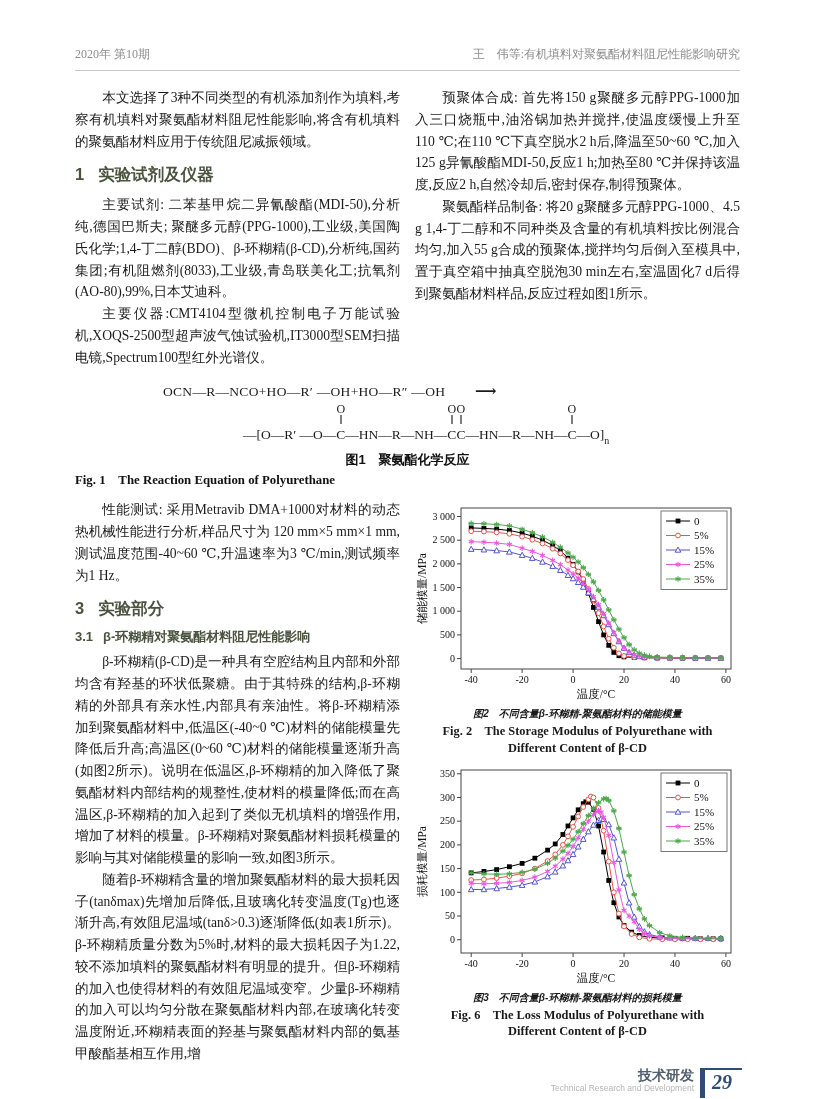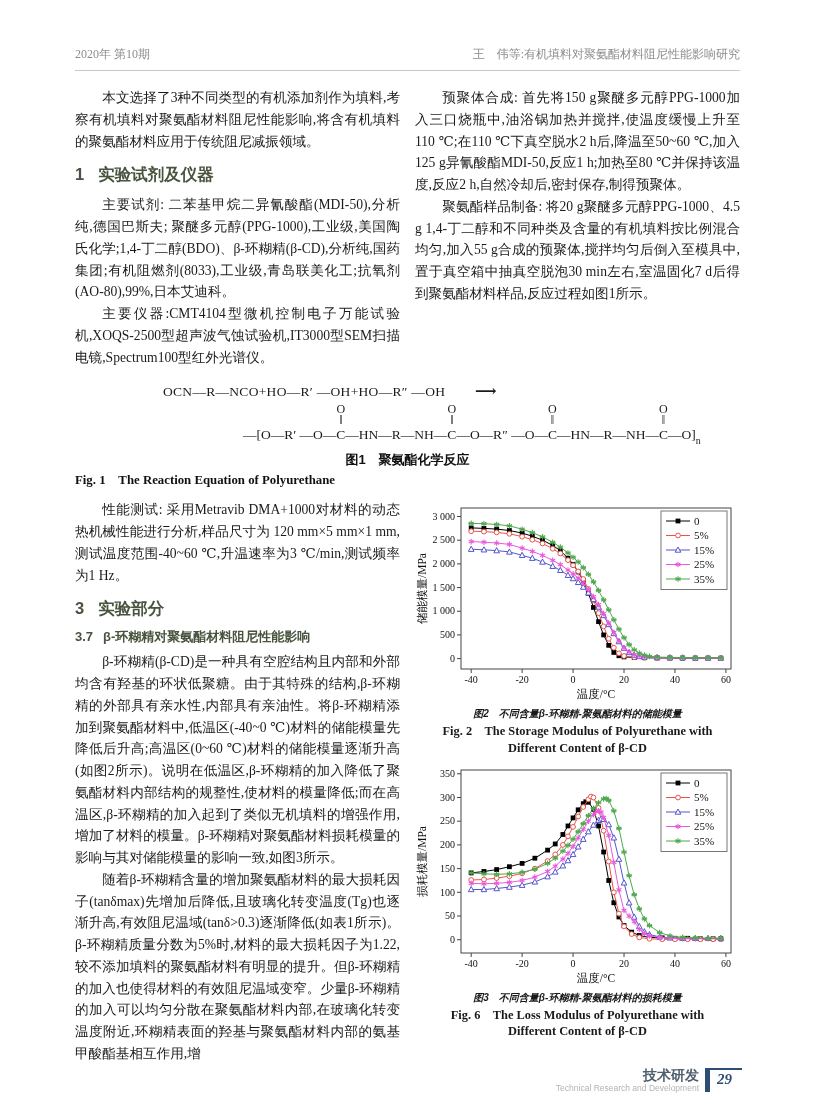--- a/index.html
+++ b/index.html
@@ -35,21 +35,21 @@
   .chart-cap-zh{font-family:"Liberation Sans","DejaVu Sans",sans-serif;font-weight:bold;
           font-size:10px;text-align:center;margin-top:2px;font-style:italic;}
   .chart-cap-en{font-weight:bold;font-size:12.4px;text-align:center;margin-top:2px;
           padding:0 12px;line-height:1.35;}
   .pg-footer{position:absolute;top:1068px;right:74px;display:flex;align-items:flex-start;gap:6px;}
   .foot-text{text-align:right;}
   .foot-zh{font-family:"Liberation Sans","DejaVu Sans",sans-serif;font-weight:bold;
            font-size:14px;color:#51606e;line-height:15px;}
   .foot-en{font-size:8.5px;color:#b4b4b4;font-family:"Liberation Sans","DejaVu Sans",sans-serif;}
   .foot-page{border-top:2px solid #2e4d74;border-left:5px solid #2e4d74;padding:1px 10px 4px 7px;
-           font-style:italic;font-weight:bold;font-size:15px;color:#2e4d74;}
+           font-style:italic;font-weight:bold;font-size:20px;color:#2e4d74;}
   svg text{font-family:"Liberation Serif","DejaVu Serif",serif;}
 </style>
 </head>
 <body>
 
 <div class="page">
 
   <div class="pg-header">
     <span>2020年 第10期</span>
     <span>王　伟等:有机填料对聚氨酯材料阻尼性能影响研究</span>
@@ -92,24 +92,20 @@
           <span class="bot">—HN—R—NH—</span>
         </span>
         <span class="seg">
           <span class="top">
             <span>O</span>
             <span>‖</span>
           </span>
           <span class="bot">C</span>
         </span>
         <span class="seg">
-          <span class="top"></span>
-          <span class="bot">—O—R″ —O—</span>
-        </span>
-        <span class="seg">
           <span class="top">
             <span>O</span>
             <span>‖</span>
           </span>
           <span class="bot">C</span>
         </span>
         <span class="seg">
           <span class="top"></span>
           <span class="bot">—HN—R—NH—</span>
         </span>
@@ -130,21 +126,21 @@
     <div class="cap-en">Fig. 1　The Reaction Equation of Polyurethane</div>
   </div>
 
   <div class="cols" style="margin-top:10px;">
     <div class="col">
       <p class="p">性能测试: 采用Metravib DMA+1000对材料的动态热机械性能进行分析,样品尺寸为 120 mm×5 mm×1 mm,测试温度范围-40~60 ℃,升温速率为3 ℃/min,测试频率为1 Hz。</p>
       <div class="h1">
         <span class="num">3</span><span>实验部分</span>
       </div>
       <div class="h2">
-        <span class="num">3.7</span><span>β-环糊精对聚氨酯材料阻尼性能影响</span>
+        <span class="num">3.1</span><span>β-环糊精对聚氨酯材料阻尼性能影响</span>
       </div>
       <p class="p">β-环糊精(β-CD)是一种具有空腔结构且内部和外部均含有羟基的环状低聚糖。由于其特殊的结构,β-环糊精的外部具有亲水性,内部具有亲油性。将β-环糊精添加到聚氨酯材料中,低温区(-40~0 ℃)材料的储能模量先降低后升高;高温区(0~60 ℃)材料的储能模量逐渐升高(如图2所示)。说明在低温区,β-环糊精的加入降低了聚氨酯材料内部结构的规整性,使材料的模量降低;而在高温区,β-环糊精的加入起到了类似无机填料的增强作用,增加了材料的模量。β-环糊精对聚氨酯材料损耗模量的影响与其对储能模量的影响一致,如图3所示。</p>
       <p class="p">随着β-环糊精含量的增加聚氨酯材料的最大损耗因子(tanδmax)先增加后降低,且玻璃化转变温度(Tg)也逐渐升高,有效阻尼温域(tanδ&gt;0.3)逐渐降低(如表1所示)。β-环糊精质量分数为5%时,材料的最大损耗因子为1.22,较不添加填料的聚氨酯材料有明显的提升。但β-环糊精的加入也使得材料的有效阻尼温域变窄。少量β-环糊精的加入可以均匀分散在聚氨酯材料内部,在玻璃化转变温度附近,环糊精表面的羟基与聚氨酯材料内部的氨基甲酸酯基相互作用,增</p>
     </div>
     <div class="col">
       <div class="chart-box"><svg width="325" height="200" viewBox="0 0 325 200">
             <rect x="46" y="7" width="270" height="161" fill="none" stroke="#444" stroke-width="1"></rect>
             <line x1="56.18867924528302" y1="168" x2="56.18867924528302" y2="172" stroke="#444" stroke-width="1"></line>
             <text x="56.18867924528302" y="182" font-size="10" text-anchor="middle" fill="#111">-40</text>
             <line x1="107.13207547169812" y1="168" x2="107.13207547169812" y2="172" stroke="#444" stroke-width="1"></line>

